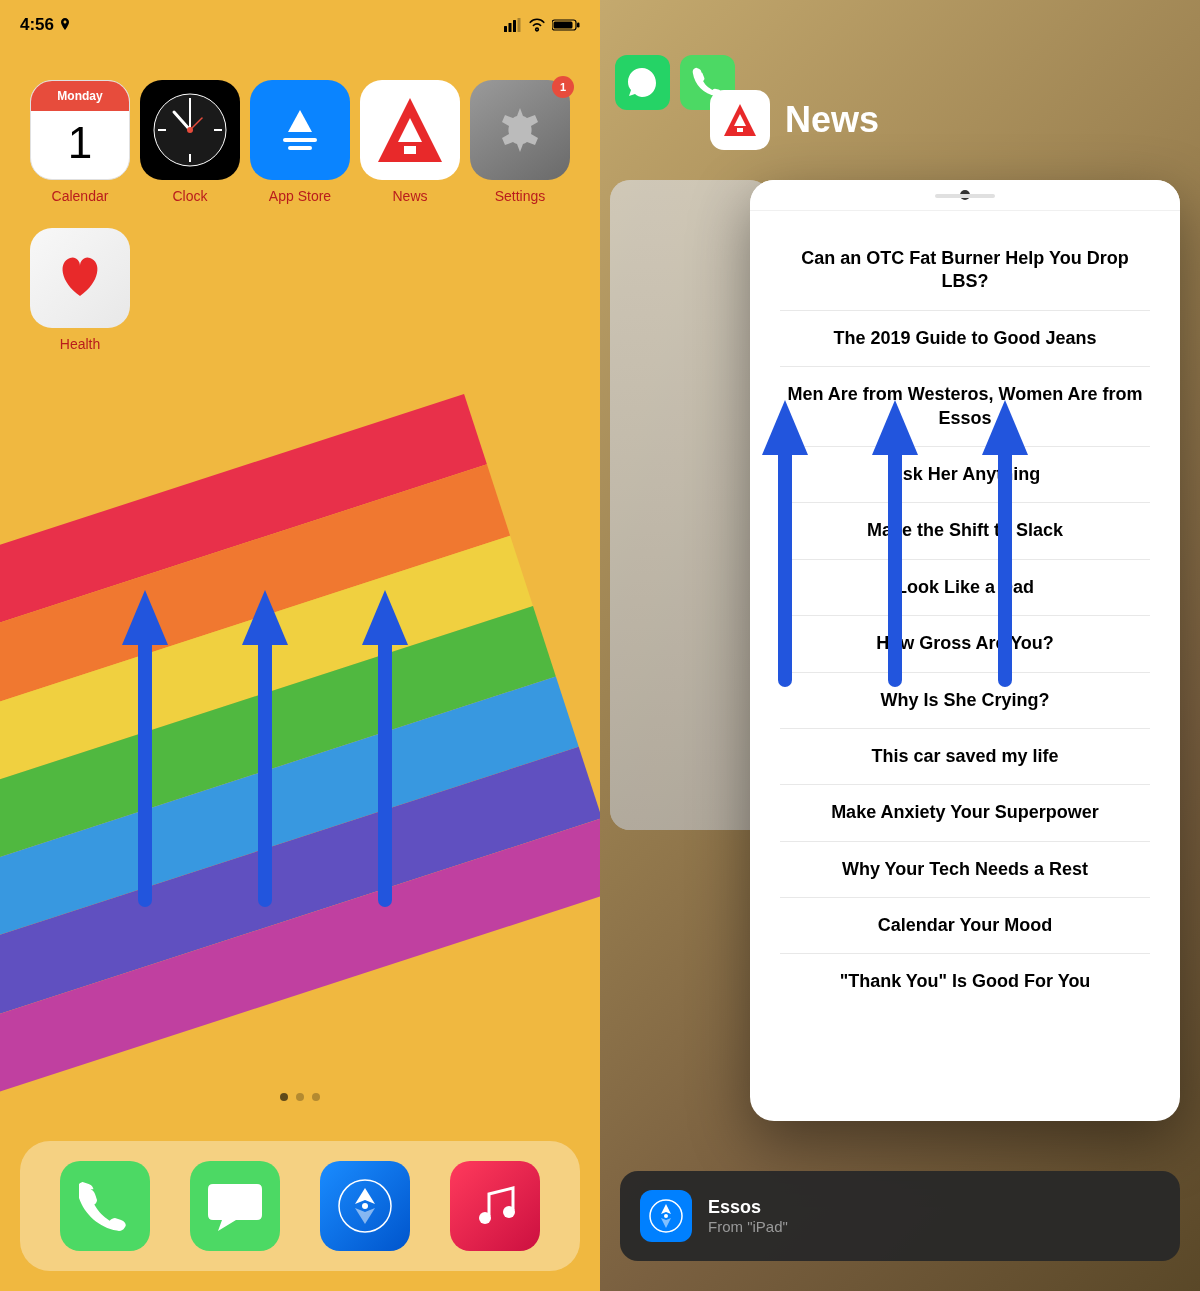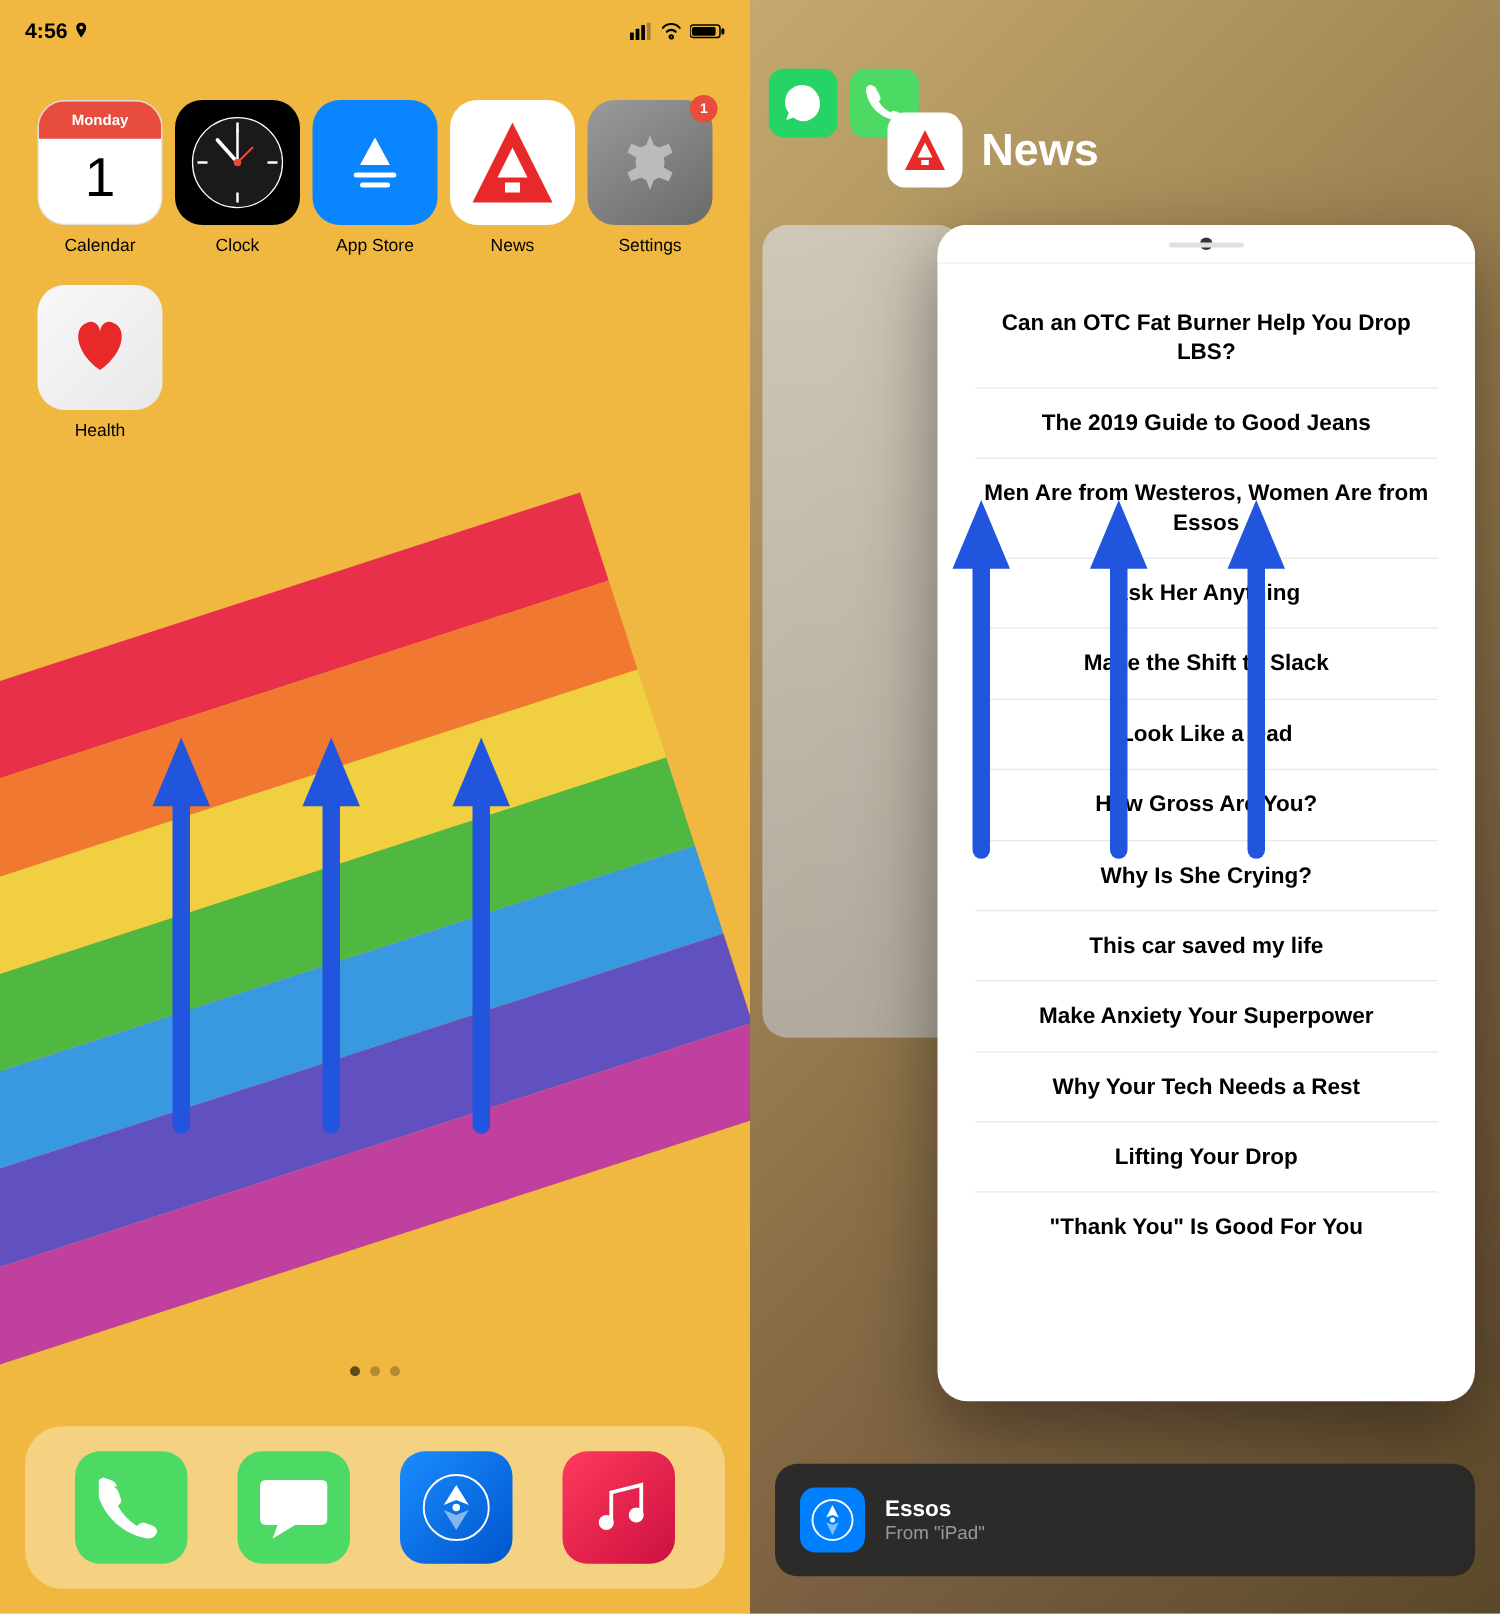--- a/index.html
+++ b/index.html
@@ -82,21 +82,21 @@
       height: 100px;
       border-radius: 22px;
       display: flex;
       align-items: center;
       justify-content: center;
       position: relative;
       overflow: hidden;
     }
     .app-label {
       font-size: 14px;
-      color: #000000;
+      color: #b91c1c;
       text-align: center;
       font-weight: 400;
     }
 
     
     .icon-calendar {
       background: #fff;
       border: 1px solid #e0e0e0;
     }
     .icon-calendar .cal-top {
@@ -625,21 +625,21 @@
       <div class="news-article">
         <span class="news-article-text">This car saved my life</span>
       </div>
       <div class="news-article">
         <span class="news-article-text">Make Anxiety Your Superpower</span>
       </div>
       <div class="news-article">
         <span class="news-article-text">Why Your Tech Needs a Rest</span>
       </div>
       <div class="news-article">
-        <span class="news-article-text">Lifting Your Drop</span>
+        <span class="news-article-text">Calendar Your Mood</span>
       </div>
       <div class="news-article">
         <span class="news-article-text">"Thank You" Is Good For You</span>
       </div>
     </div>
   </div>
 
   <svg class="right-arrows" viewBox="0 0 600 1291">
 
     <g>

